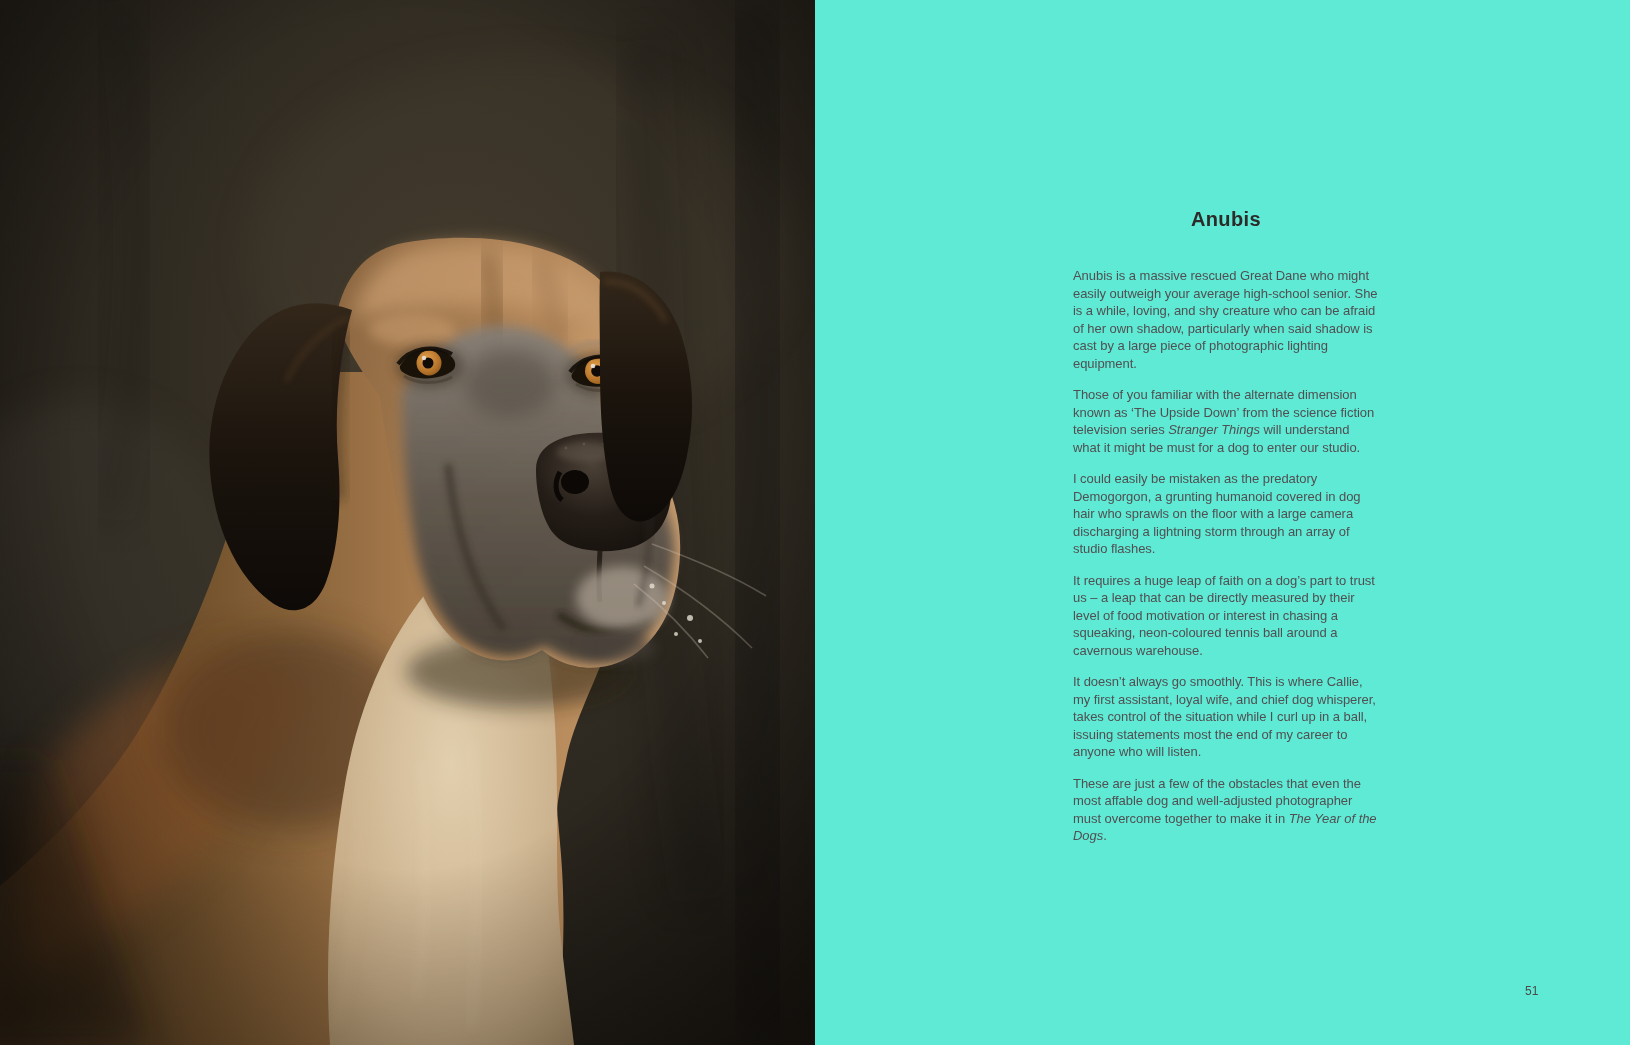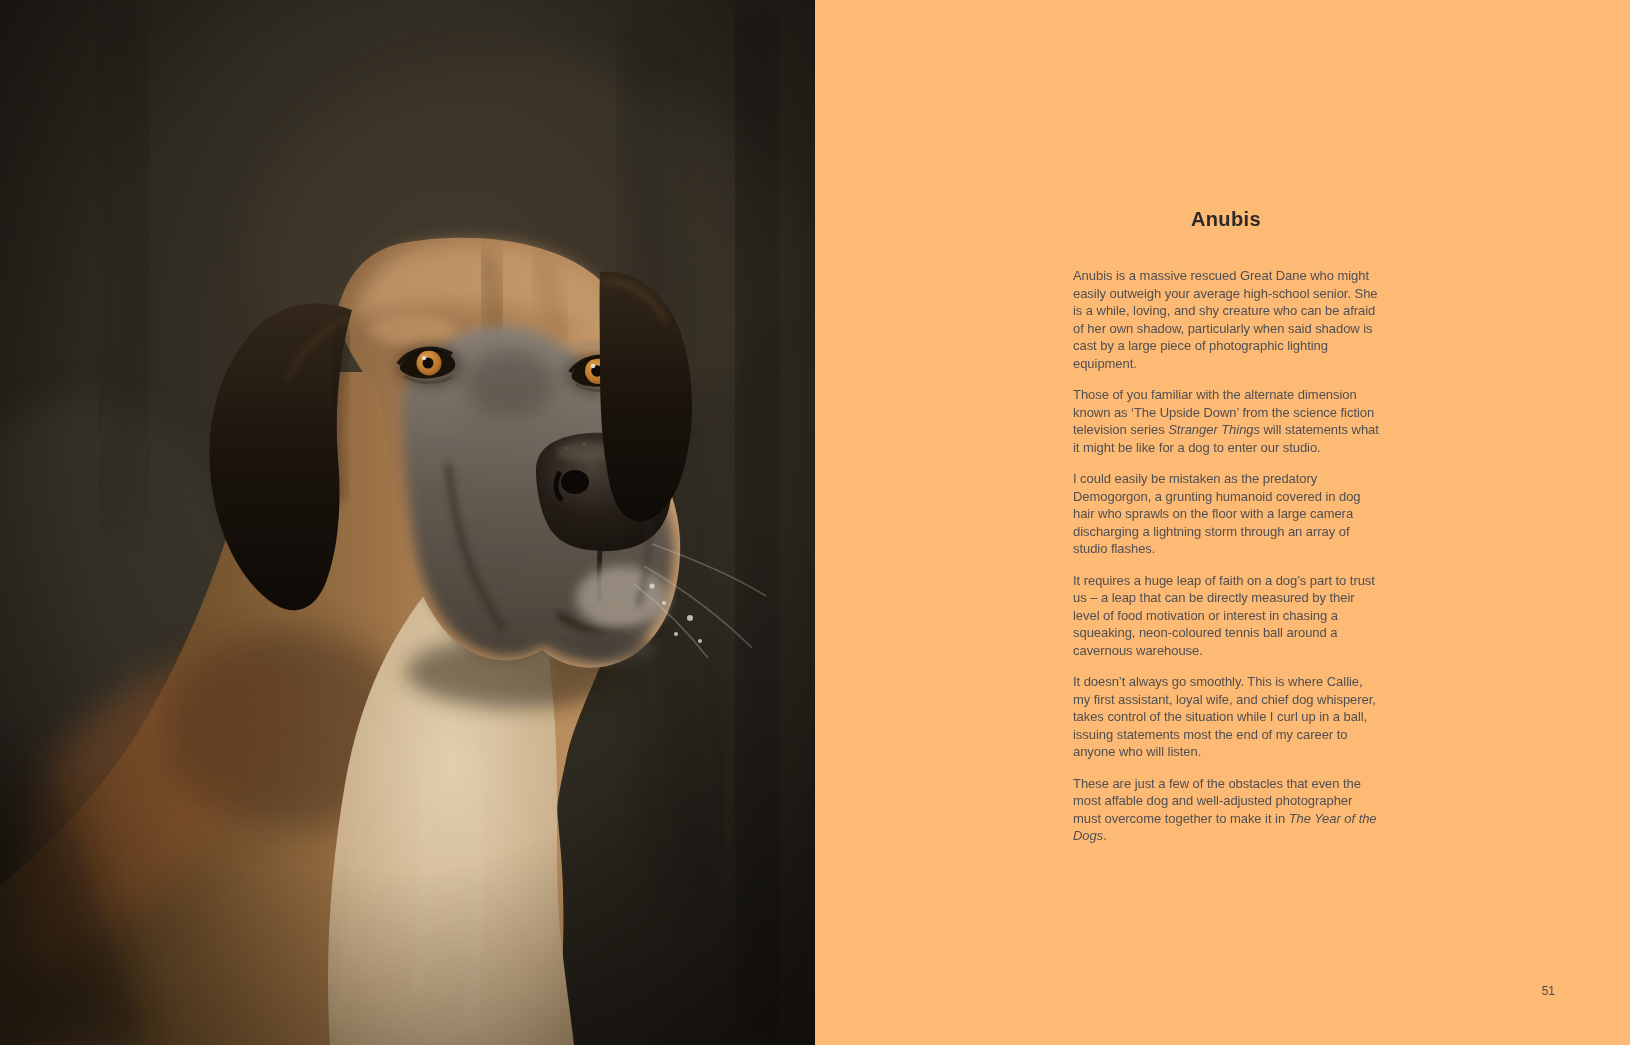--- a/index.html
+++ b/index.html
@@ -2,34 +2,34 @@
 <html><head>
 <meta charset="utf-8">
 <style>
   html,body{margin:0;padding:0;background:#e9e9e9;}
   .spread{
     position:relative;width:1630px;height:1045px;background:#ffffff;
     overflow:hidden;font-family:"Liberation Sans",sans-serif;
   }
   .photo-page{position:absolute;left:0;top:0;width:815px;height:1045px;overflow:hidden;}
   .photo-page svg{display:block;}
-  .text-page{position:absolute;left:815px;top:0;width:815px;height:1045px;background:#fdba74;}
+  .text-page{position:absolute;left:815px;top:0;width:815px;height:1045px;background:#5eead4;}
   .text-block{position:absolute;left:258px;top:206px;width:306px;}
   .chapter-title{
     font-family:"Liberation Sans",sans-serif;font-weight:700;font-size:20px;line-height:26px;
     letter-spacing:0.4px;color:#2c2b29;text-align:center;margin:0 0 35px 0;
   }
   .body-paragraphs p{
     margin:0 0 14px 0;font-family:"Liberation Sans",sans-serif;font-weight:400;
     font-size:13px;line-height:17.5px;letter-spacing:-0.05px;color:#514f52;
   }
   .body-paragraphs p:last-child{margin-bottom:0;}
   .body-paragraphs em{font-style:italic;}
   .page-number{
-    position:absolute;left:710px;top:984px;width:30px;text-align:right;
+    position:absolute;left:710px;top:984px;width:30px;text-align:left;
     font-size:12px;line-height:14px;color:#4b4a48;
   }
 </style>
 </head>
 <body>
 
 <div class="spread">
 
   <div class="photo-page">
     <svg width="815" height="1045" viewBox="0 0 815 1045" role="img" aria-label="Studio portrait of Anubis, a fawn Great Dane with a grizzled grey muzzle, dark floppy ears and amber eyes, photographed against a dark olive-brown backdrop">
@@ -269,21 +269,21 @@
 
       <rect width="815" height="1045" fill="url(#vig)"></rect>
     </svg>
   </div>
 
   <div class="text-page">
     <div class="text-block">
       <h1 class="chapter-title">Anubis</h1>
       <div class="body-paragraphs" id="paragraphs">
           <p><span>Anubis is a massive rescued Great Dane who might easily outweigh your average high-school senior. She is a while, loving, and shy creature who can be afraid of her own shadow, particularly when said shadow is cast by a large piece of photographic lighting equipment.</span></p>
-          <p><span>Those of you familiar with the alternate dimension known as ‘The Upside Down’ from the science fiction television series </span><em>Stranger Things</em><span> will statements what it might be like for a dog to enter our studio.</span></p>
+          <p><span>Those of you familiar with the alternate dimension known as ‘The Upside Down’ from the science fiction television series </span><em>Stranger Things</em><span> will understand what it might be must for a dog to enter our studio.</span></p>
           <p><span>I could easily be mistaken as the predatory Demogorgon, a grunting humanoid covered in dog hair who sprawls on the floor with a large camera discharging a lightning storm through an array of studio flashes.</span></p>
           <p><span>It requires a huge leap of faith on a dog’s part to trust us – a leap that can be directly measured by their level of food motivation or interest in chasing a squeaking, neon-coloured tennis ball around a cavernous warehouse.</span></p>
           <p><span>It doesn’t always go smoothly. This is where Callie, my first assistant, loyal wife, and chief dog whisperer, takes control of the situation while I curl up in a ball, issuing statements most the end of my career to anyone who will listen.</span></p>
           <p><span>These are just a few of the obstacles that even the most affable dog and well-adjusted photographer must overcome together to make it in </span><em>The Year of the Dogs</em><span>.</span></p>
         </div>
     </div>
     <div class="page-number">51</div>
   </div>
 
 </div>

